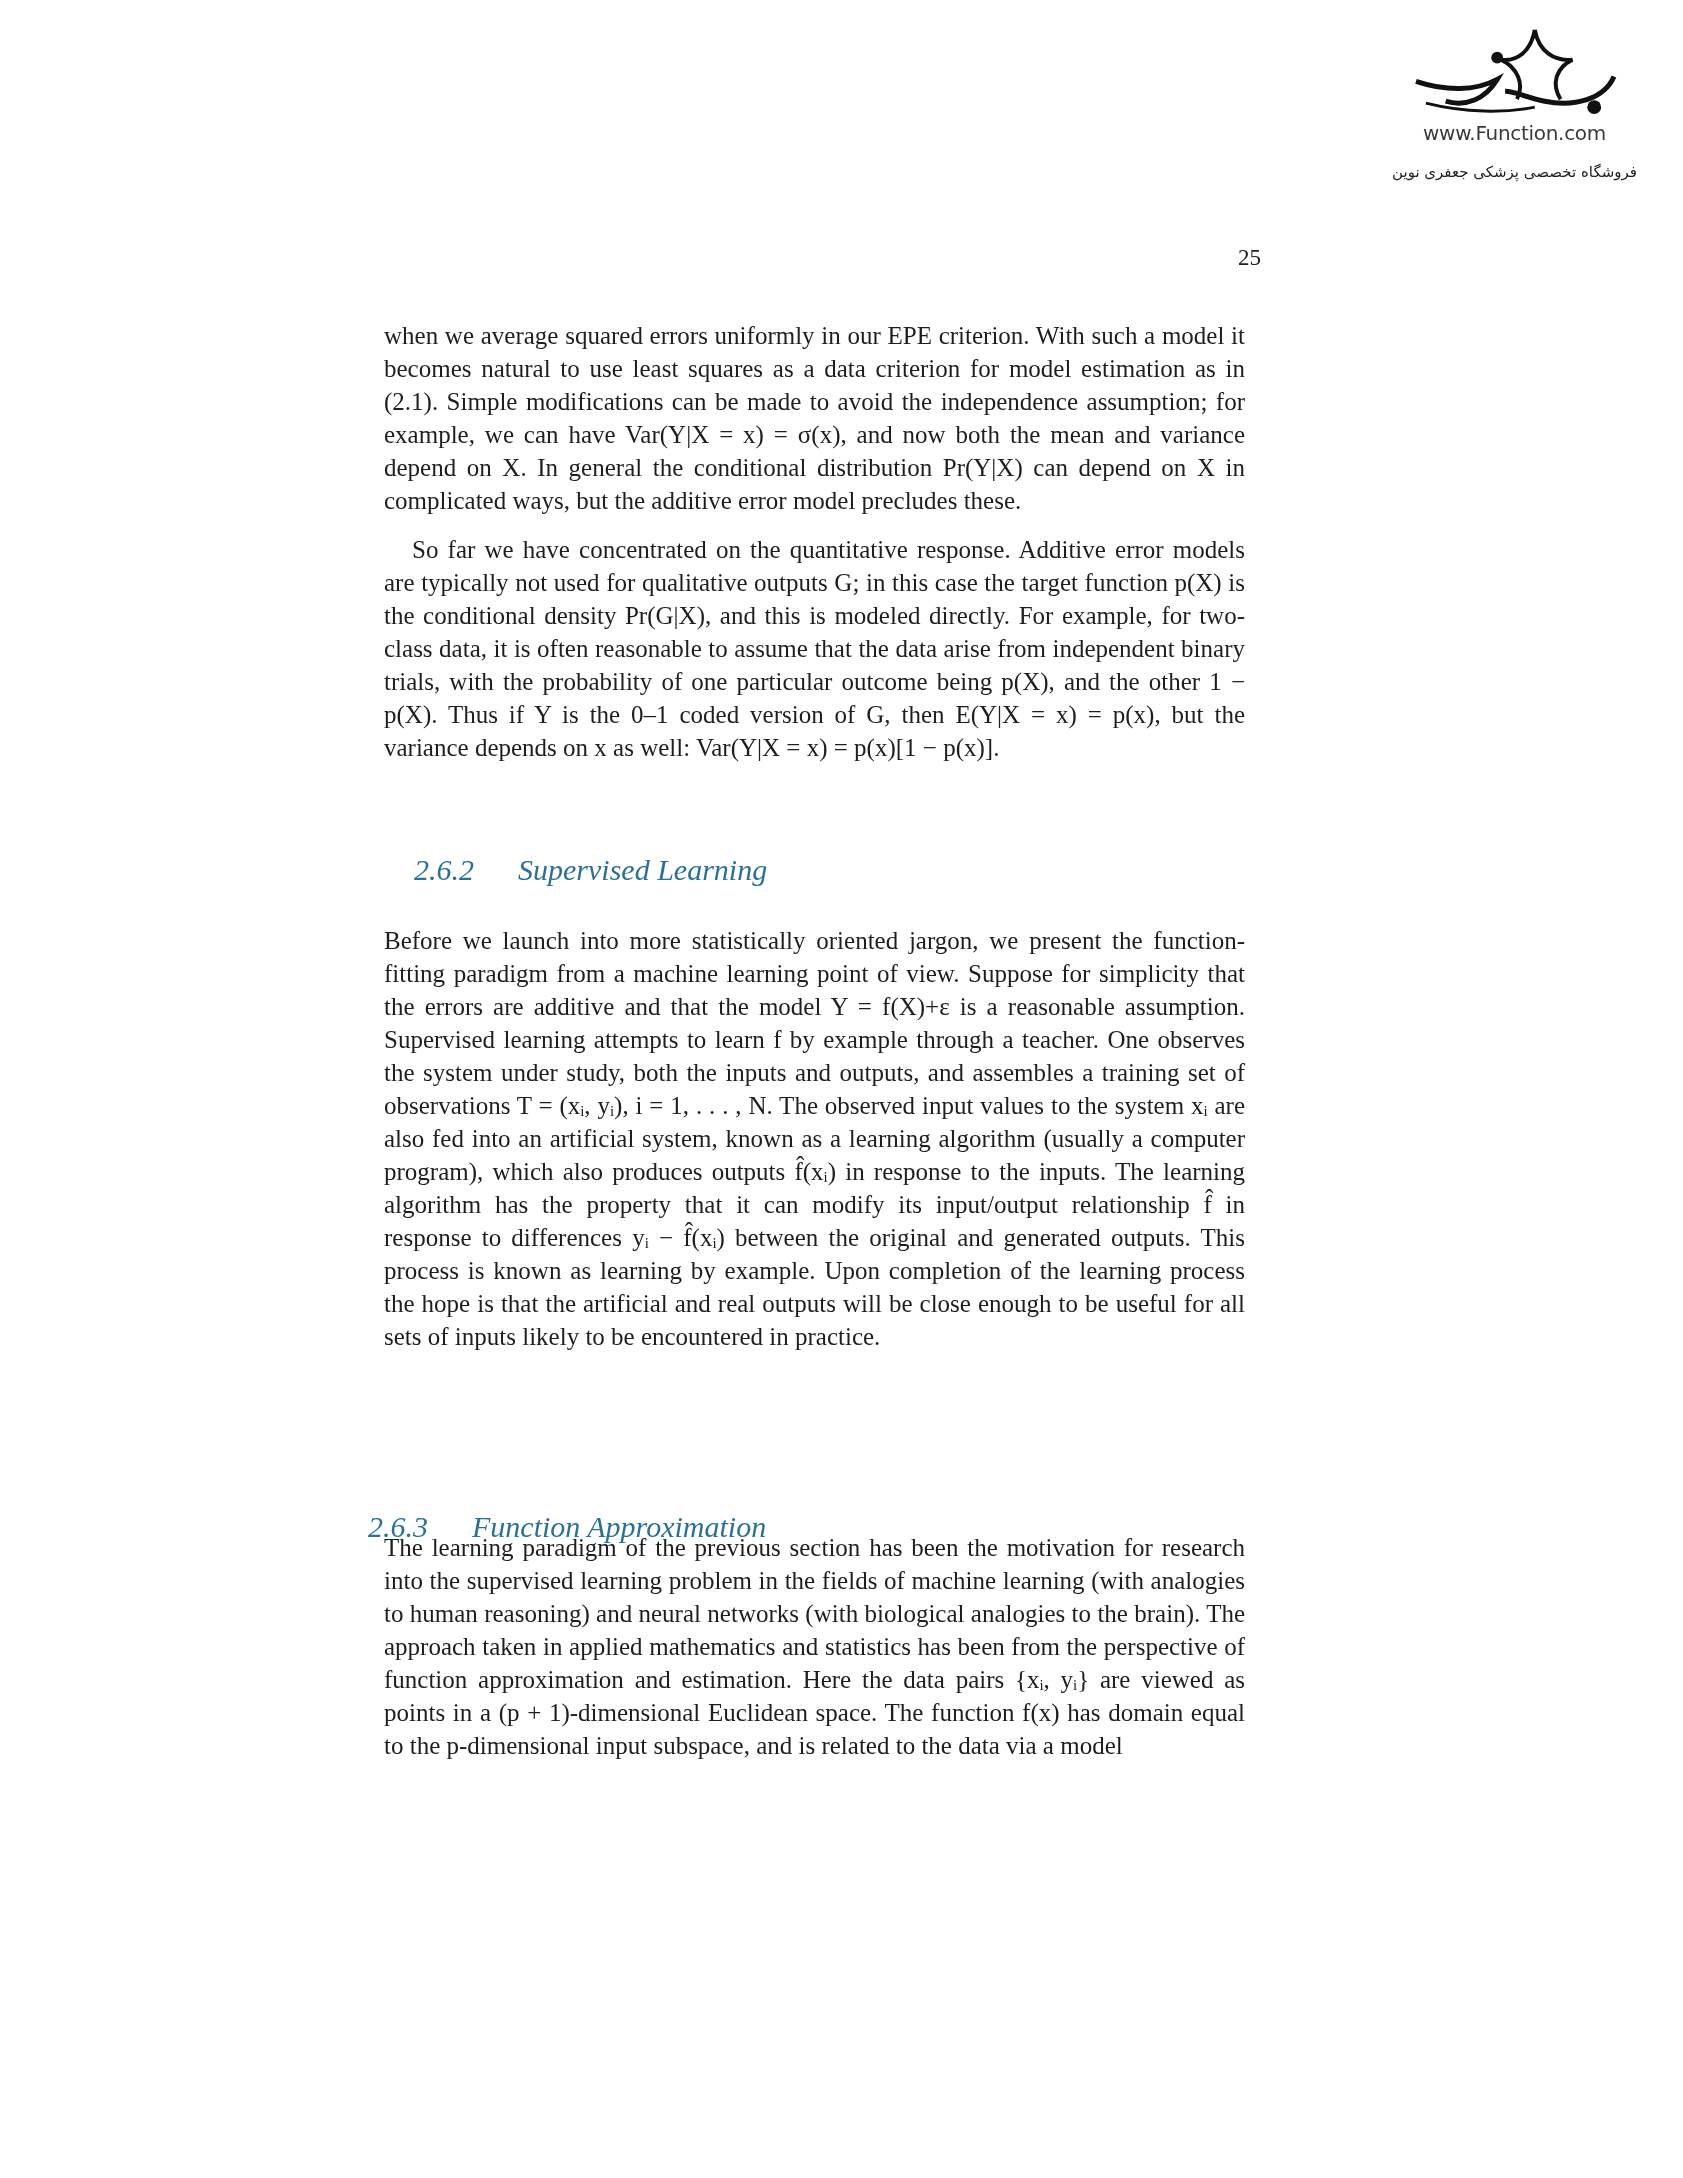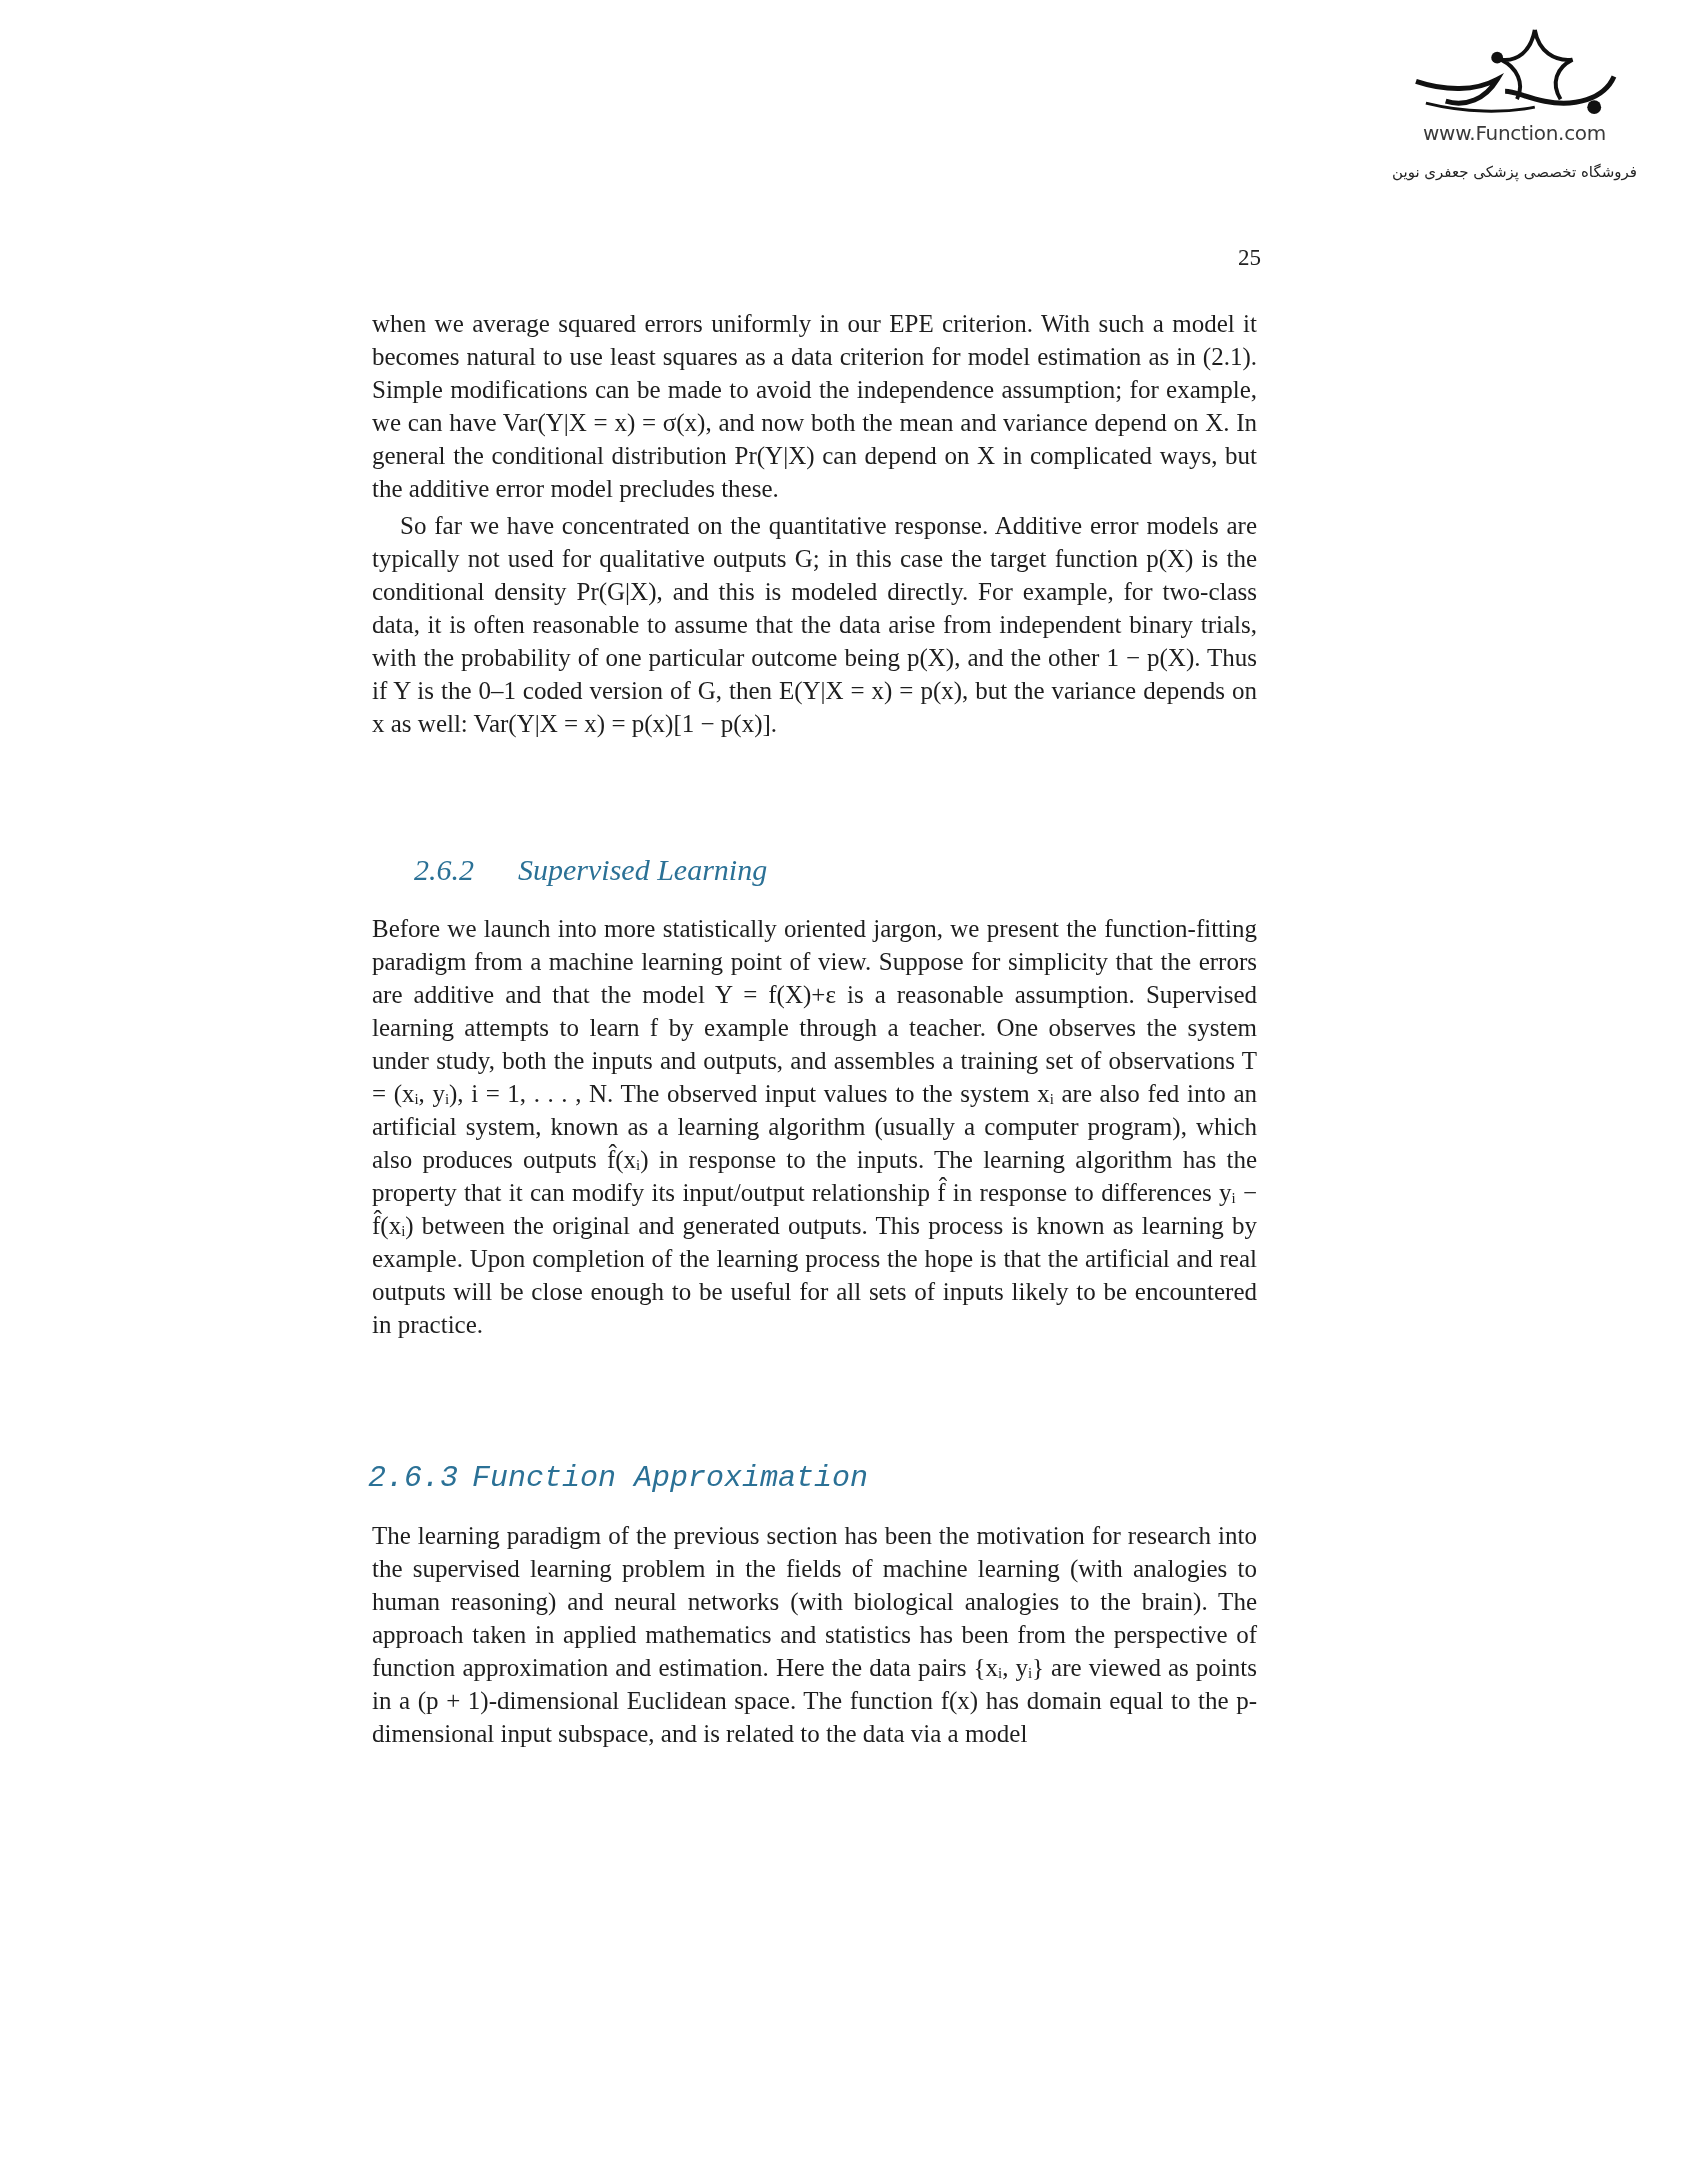--- a/index.html
+++ b/index.html
@@ -10,21 +10,21 @@
   .logo-url { position:absolute; left:0; width:297px; top:99px; text-align:center;
               font-family:"DejaVu Sans","Liberation Sans",sans-serif; font-size:20px; color:#3a3a3a; letter-spacing:-0.3px; }
   .logo-fa { position:absolute; left:0; width:297px; top:141px; text-align:center; direction:rtl;
              font-family:"DejaVu Sans","Liberation Sans",sans-serif; font-size:15px; color:#222; }
   .header { position:absolute; left:368px; top:245px; width:893px; height:30px;
             font-family:"Liberation Serif","DejaVu Serif",serif; font-size:23px; color:#222; }
   .header .rt { position:absolute; left:0; top:0; white-space:nowrap; }
   .header .pg { position:absolute; right:0; top:0; }
   .text { position:absolute; left:368px; width:893px; font-family:"Liberation Serif","DejaVu Serif",serif;
           font-size:25px; line-height:33px; text-align:justify; color:#1e1e1e; }
-  .text p { margin:4px; }
+  .text p { margin:16px; }
   .indent { text-indent:28px; }
   .sec { position:absolute; left:368px; font-family:"Liberation Serif","DejaVu Serif",serif; font-style:italic;
          font-size:30px; color:#2b7196; white-space:nowrap; }
   .sec .num { display:inline-block; width:104px; }
 </style>
 </head>
 <body>
 
 <div class="logo">
   <svg width="218" height="99" viewBox="0 0 220 100">
@@ -49,19 +49,19 @@
   <p class="indent">So far we have concentrated on the quantitative response. Additive error models are typically not used for qualitative outputs G; in this case the target function p(X) is the conditional density Pr(G|X), and this is modeled directly. For example, for two-class data, it is often reasonable to assume that the data arise from independent binary trials, with the probability of one particular outcome being p(X), and the other 1 − p(X). Thus if Y is the 0–1 coded version of G, then E(Y|X = x) = p(x), but the variance depends on x as well: Var(Y|X = x) = p(x)[1 − p(x)].</p>
 </div>
 
 <div class="sec" style="top:853px;margin-left:46px;">
   <span class="num">2.6.2</span><span>Supervised Learning</span>
 </div>
 <div class="text" style="top:908px;">
   <p>Before we launch into more statistically oriented jargon, we present the function-fitting paradigm from a machine learning point of view. Suppose for simplicity that the errors are additive and that the model Y = f(X)+ε is a reasonable assumption. Supervised learning attempts to learn f by example through a teacher. One observes the system under study, both the inputs and outputs, and assembles a training set of observations T = (xᵢ, yᵢ), i = 1, . . . , N. The observed input values to the system xᵢ are also fed into an artificial system, known as a learning algorithm (usually a computer program), which also produces outputs f̂(xᵢ) in response to the inputs. The learning algorithm has the property that it can modify its input/output relationship f̂ in response to differences yᵢ − f̂(xᵢ) between the original and generated outputs. This process is known as learning by example. Upon completion of the learning process the hope is that the artificial and real outputs will be close enough to be useful for all sets of inputs likely to be encountered in practice.</p>
 </div>
 
-<div class="sec" style="top:1461px;font-family:Liberation Mono, monospace;">
+<div class="sec" style="top:1510px;">
   <span class="num">2.6.3</span><span>Function Approximation</span>
 </div>
 <div class="text" style="top:1515px;">
   <p>The learning paradigm of the previous section has been the motivation for research into the supervised learning problem in the fields of machine learning (with analogies to human reasoning) and neural networks (with biological analogies to the brain). The approach taken in applied mathematics and statistics has been from the perspective of function approximation and estimation. Here the data pairs {xᵢ, yᵢ} are viewed as points in a (p + 1)-dimensional Euclidean space. The function f(x) has domain equal to the p-dimensional input subspace, and is related to the data via a model</p>
 </div>
 
 
 </body></html>

